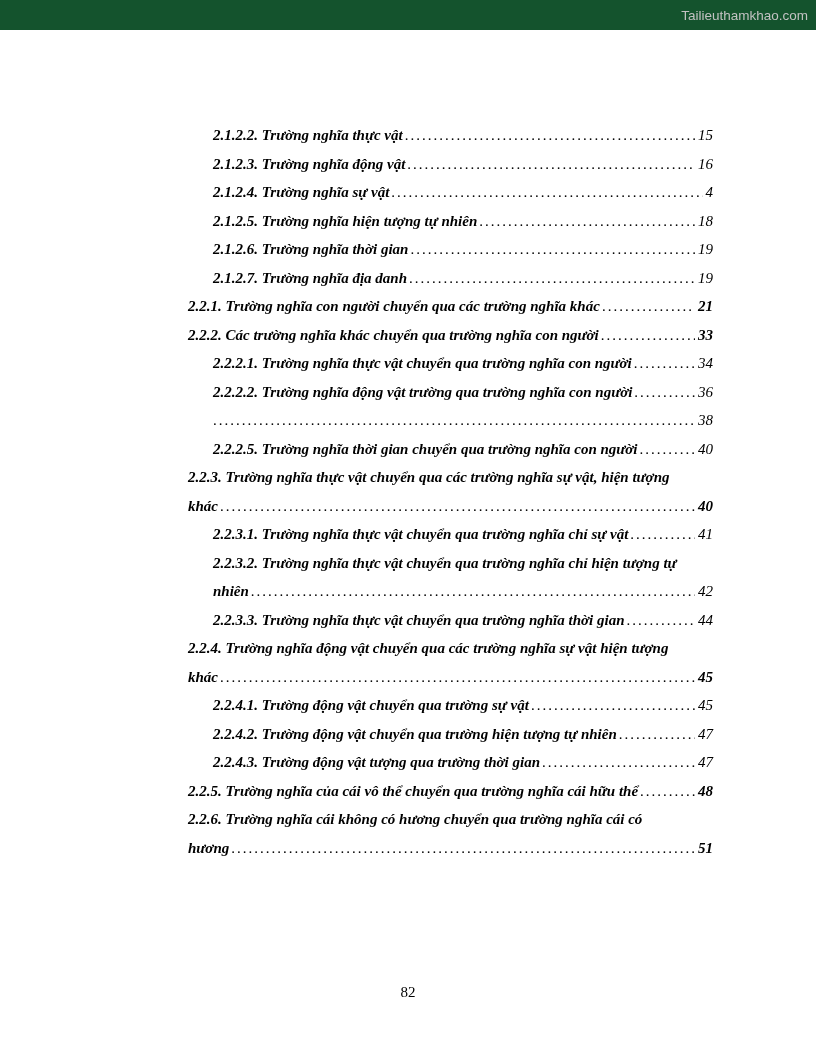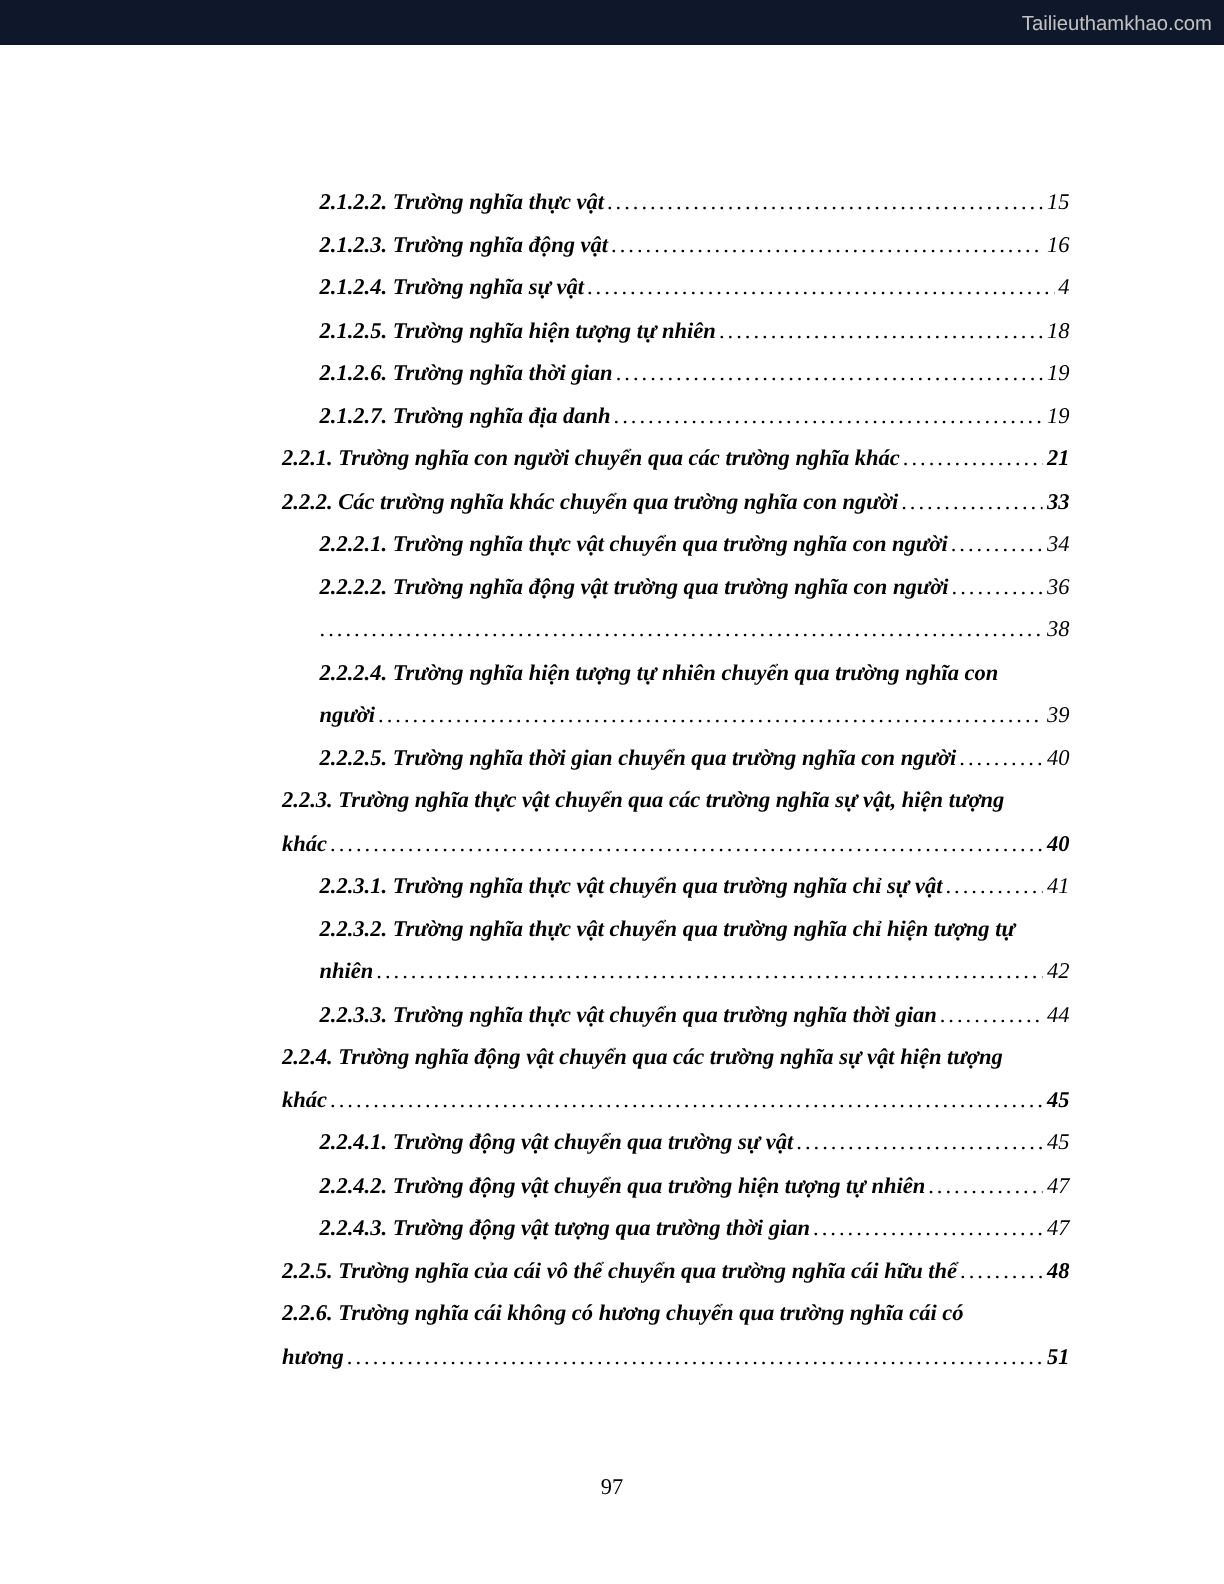--- a/index.html
+++ b/index.html
@@ -9,21 +9,21 @@
     margin: 0 auto;
     position: relative;
     background: #ffffff;
     font-family: "Liberation Serif", serif;
     color: #000;
     overflow: hidden;
   }
   .topbar {
     position: absolute; top: 0; left: 0;
     width: 816px; height: 30px;
-    background: #0f172a;
+    background: #14532d;
     display: flex; align-items: center; justify-content: flex-end;
     padding-right: 8px;
   }
   .topbar .wm {
     color: #c2c2c2;
     font-family: "Liberation Sans", sans-serif;
     font-size: 13.5px;
   }
   .toc {
     position: absolute;
@@ -146,30 +146,20 @@
       </div>
     </div>
     <div class="entry level-4 italic">
       <div class="row">
         <span class="leader"></span>
         <span class="page">38</span>
       </div>
     </div>
     <div class="entry level-4 italic">
       <div class="row">
-        <span class="title">2.2.2.4. Trường nghĩa hiện tượng tự nhiên chuyển qua trường nghĩa con</span>
-      </div>
-      <div class="row">
-        <span class="title">người</span>
-        <span class="leader"></span>
-        <span class="page">39</span>
-      </div>
-    </div>
-    <div class="entry level-4 italic">
-      <div class="row">
         <span class="title">2.2.2.5. Trường nghĩa thời gian chuyển qua trường nghĩa con người</span>
         <span class="leader"></span>
         <span class="page">40</span>
       </div>
     </div>
     <div class="entry level-3 italic">
       <div class="row">
         <span class="title">2.2.3. Trường nghĩa thực vật chuyển qua các trường nghĩa sự vật, hiện tượng</span>
       </div>
       <div class="row">
@@ -245,13 +235,13 @@
         <span class="title">2.2.6. Trường nghĩa cái không có hương chuyển qua trường nghĩa cái có</span>
       </div>
       <div class="row">
         <span class="title">hương</span>
         <span class="leader"></span>
         <span class="page page-bold">51</span>
       </div>
     </div>
   </div>
 
-<div class="footer-page">97</div>
+<div class="footer-page">82</div>
 
 </body></html>

